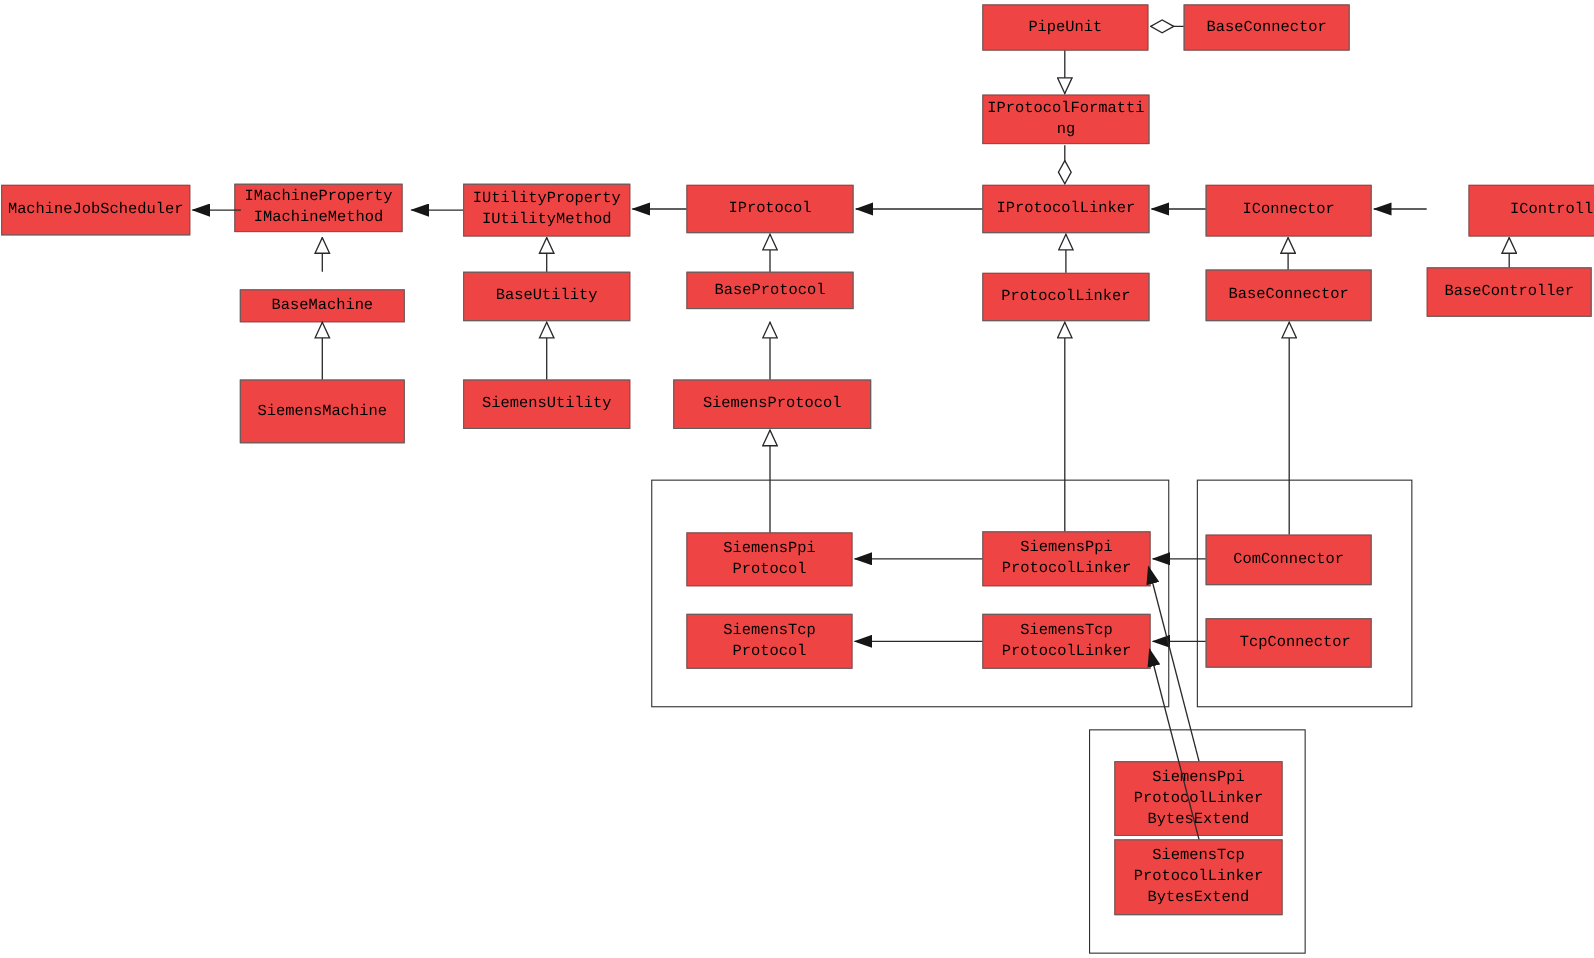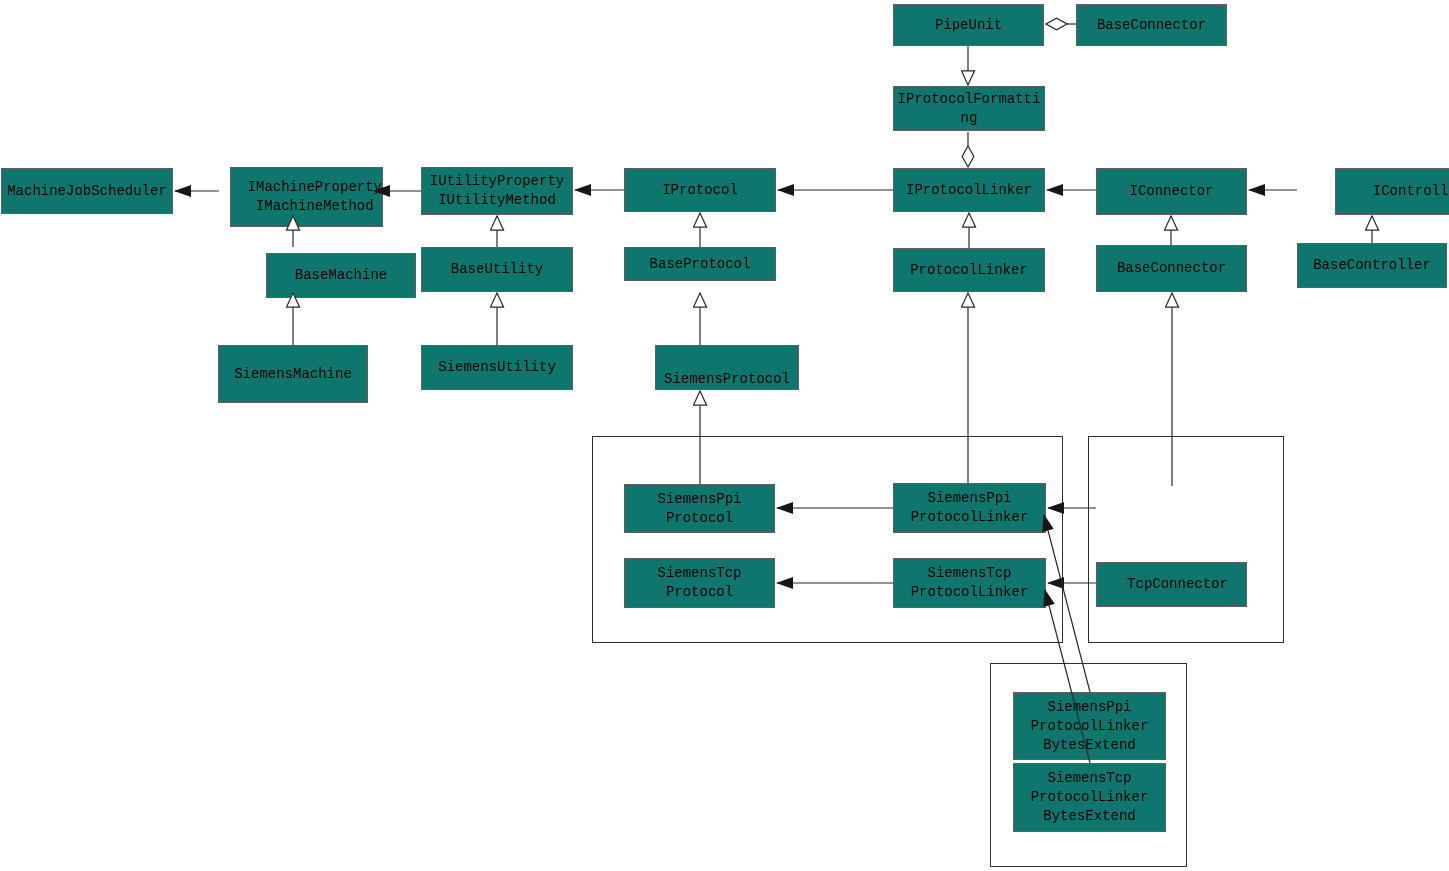--- a/index.html
+++ b/index.html
@@ -7,21 +7,21 @@
     width:1449px;height:871px;background:#ffffff;
     font-family:"Liberation Mono","DejaVu Sans Mono",monospace;
     overflow:hidden;
   }
   #diagram{position:relative;width:1449px;height:871px;background:#ffffff;}
   .group{
     position:absolute;border:1px solid #2f2f2f;background:transparent;
     box-sizing:border-box;z-index:1;
   }
   .node{
-    position:absolute;background:#0f766e;border:1px solid #5f5f5f;
+    position:absolute;background:#ef4444;border:1px solid #5f5f5f;
     box-sizing:border-box;display:flex;align-items:center;justify-content:center;
     text-align:center;font-size:14px;line-height:19px;color:#000000;z-index:2;
   }
   .label{white-space:pre-line;display:block;}
   #edges{position:absolute;left:0;top:0;z-index:3;pointer-events:none;}
 </style>
 </head>
 <body>
 
 <div id="diagram">
@@ -34,41 +34,41 @@
     <div class="node" style="left: 1076px; top: 4px; width: 151px; height: 42px; border-color: rgb(95, 95, 95); color: rgb(0, 0, 0);">
       <span class="label">BaseConnector</span>
     </div>
     <div class="node" style="left: 893px; top: 86px; width: 152px; height: 45px; border-color: rgb(95, 95, 95); color: rgb(0, 0, 0);">
       <span class="label">IProtocolFormatti
 ng</span>
     </div>
     <div class="node" style="left: 1px; top: 168px; width: 172px; height: 46px; border-color: rgb(95, 95, 95); color: rgb(0, 0, 0);">
       <span class="label">MachineJobScheduler</span>
     </div>
-    <div class="node" style="left: 230px; top: 167px; width: 153px; height: 60px; border-color: rgb(95, 95, 95); color: rgb(0, 0, 0); justify-content: flex-end;">
+    <div class="node" style="left: 213px; top: 167px; width: 153px; height: 44px; border-color: rgb(95, 95, 95); color: rgb(0, 0, 0);">
       <span class="label">IMachineProperty
 IMachineMethod</span>
     </div>
     <div class="node" style="left: 421px; top: 167px; width: 152px; height: 48px; border-color: rgb(95, 95, 95); color: rgb(0, 0, 0);">
       <span class="label">IUtilityProperty
 IUtilityMethod</span>
     </div>
     <div class="node" style="left: 624px; top: 168px; width: 152px; height: 44px; border-color: rgb(95, 95, 95); color: rgb(0, 0, 0);">
       <span class="label">IProtocol</span>
     </div>
     <div class="node" style="left: 893px; top: 168px; width: 152px; height: 44px; border-color: rgb(95, 95, 95); color: rgb(0, 0, 0);">
       <span class="label">IProtocolLinker</span>
     </div>
     <div class="node" style="left: 1096px; top: 168px; width: 151px; height: 47px; border-color: rgb(95, 95, 95); color: rgb(0, 0, 0);">
       <span class="label">IConnector</span>
     </div>
     <div class="node" style="left: 1335px; top: 168px; width: 168px; height: 47px; border-color: rgb(95, 95, 95); color: rgb(0, 0, 0);">
       <span class="label">IController</span>
     </div>
-    <div class="node" style="left: 218px; top: 253px; width: 150px; height: 45px; border-color: rgb(95, 95, 95); color: rgb(0, 0, 0); margin-left: 48px;">
+    <div class="node" style="left: 218px; top: 263px; width: 150px; height: 30px; border-color: rgb(95, 95, 95); color: rgb(0, 0, 0);">
       <span class="label">BaseMachine</span>
     </div>
     <div class="node" style="left: 421px; top: 247px; width: 152px; height: 45px; border-color: rgb(95, 95, 95); color: rgb(0, 0, 0);">
       <span class="label">BaseUtility</span>
     </div>
     <div class="node" style="left: 624px; top: 247px; width: 152px; height: 34px; border-color: rgb(95, 95, 95); color: rgb(0, 0, 0);">
       <span class="label">BaseProtocol</span>
     </div>
     <div class="node" style="left: 893px; top: 248px; width: 152px; height: 44px; border-color: rgb(95, 95, 95); color: rgb(0, 0, 0);">
       <span class="label">ProtocolLinker</span>
@@ -78,38 +78,41 @@
     </div>
     <div class="node" style="left: 1297px; top: 243px; width: 150px; height: 45px; border-color: rgb(95, 95, 95); color: rgb(0, 0, 0);">
       <span class="label">BaseController</span>
     </div>
     <div class="node" style="left: 218px; top: 345px; width: 150px; height: 58px; border-color: rgb(95, 95, 95); color: rgb(0, 0, 0);">
       <span class="label">SiemensMachine</span>
     </div>
     <div class="node" style="left: 421px; top: 345px; width: 152px; height: 45px; border-color: rgb(95, 95, 95); color: rgb(0, 0, 0); justify-content: center;">
       <span class="label">SiemensUtility</span>
     </div>
-    <div class="node" style="left: 655px; top: 345px; width: 144px; height: 45px; border-color: rgb(95, 95, 95); color: rgb(0, 0, 0); align-items: flex-end;">
+    <div class="node" style="left: 612px; top: 345px; width: 180px; height: 45px; border-color: rgb(95, 95, 95); color: rgb(0, 0, 0);">
       <span class="label">SiemensProtocol</span>
     </div>
     <div class="node" style="left: 624px; top: 484px; width: 151px; height: 49px; border-color: rgb(95, 95, 95); color: rgb(0, 0, 0);">
       <span class="label">SiemensPpi
 Protocol</span>
     </div>
     <div class="node" style="left: 893px; top: 483px; width: 153px; height: 50px; border-color: rgb(95, 95, 95); color: rgb(0, 0, 0);">
       <span class="label">SiemensPpi
 ProtocolLinker</span>
     </div>
     <div class="node" style="left: 624px; top: 558px; width: 151px; height: 50px; border-color: rgb(95, 95, 95); color: rgb(0, 0, 0);">
       <span class="label">SiemensTcp
 Protocol</span>
     </div>
     <div class="node" style="left: 893px; top: 558px; width: 153px; height: 50px; border-color: rgb(95, 95, 95); color: rgb(0, 0, 0);">
       <span class="label">SiemensTcp
 ProtocolLinker</span>
+    </div>
+    <div class="node" style="left: 1096px; top: 486px; width: 151px; height: 46px; border-color: rgb(95, 95, 95); color: rgb(0, 0, 0);">
+      <span class="label">ComConnector</span>
     </div>
     <div class="node" style="left: 1096px; top: 562px; width: 151px; height: 45px; border-color: rgb(95, 95, 95); color: rgb(0, 0, 0); padding-left: 12px;">
       <span class="label">TcpConnector</span>
     </div>
     <div class="node" style="left: 1013px; top: 692px; width: 153px; height: 68px; border-color: rgb(95, 95, 95); color: rgb(0, 0, 0);">
       <span class="label">SiemensPpi
 ProtocolLinker
 BytesExtend</span>
     </div>
     <div class="node" style="left: 1013px; top: 763px; width: 153px; height: 69px; border-color: rgb(95, 95, 95); color: rgb(0, 0, 0);">

